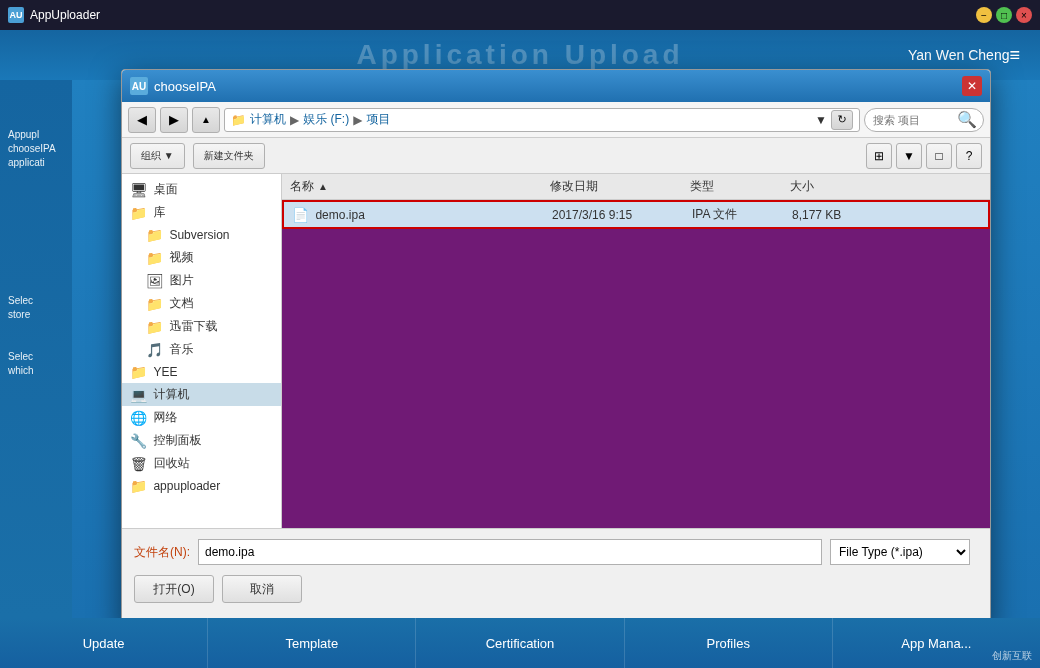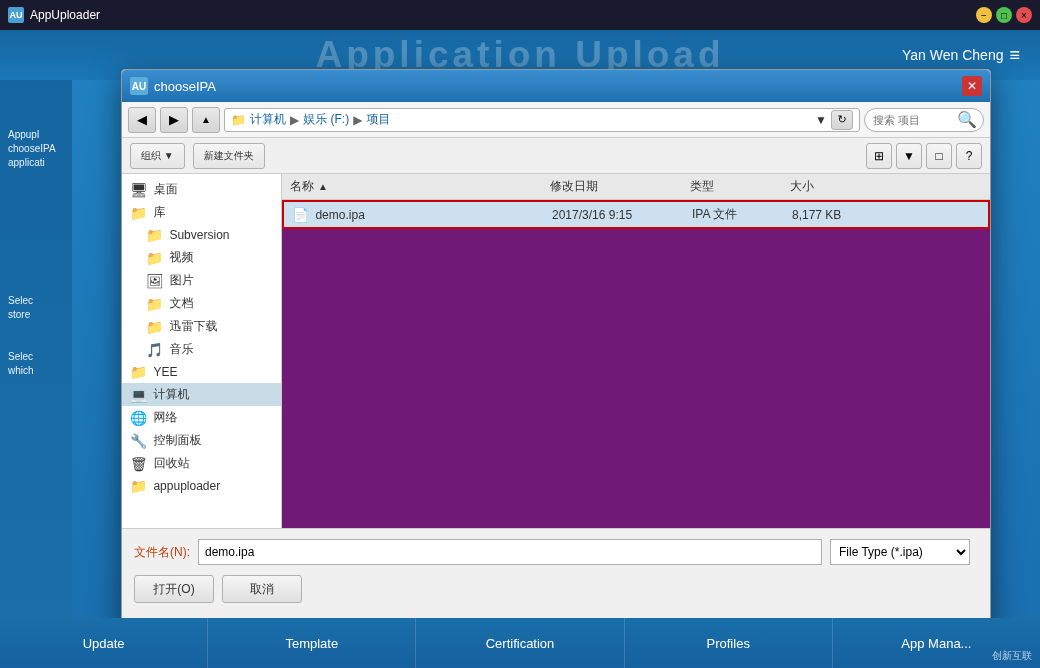--- a/index.html
+++ b/index.html
@@ -61,31 +61,31 @@
       display: flex;
       align-items: center;
       justify-content: flex-end;
       padding: 0 20px;
     }
     .header-title-bg {
       position: absolute;
       left: 50%;
       transform: translateX(-50%);
       color: rgba(255,255,255,0.25);
-      font-size: 37px;
+      font-size: 28px;
       font-weight: bold;
       letter-spacing: 4px;
       pointer-events: none;
     }
     .header-user {
       color: white;
       font-size: 14px;
       display: flex;
       align-items: center;
-      gap: 6px;
+      gap: 0;
     }
     .hamburger {
       color: white;
       font-size: 18px;
       cursor: pointer;
     }
 
     
     .sidebar {
       position: absolute;

